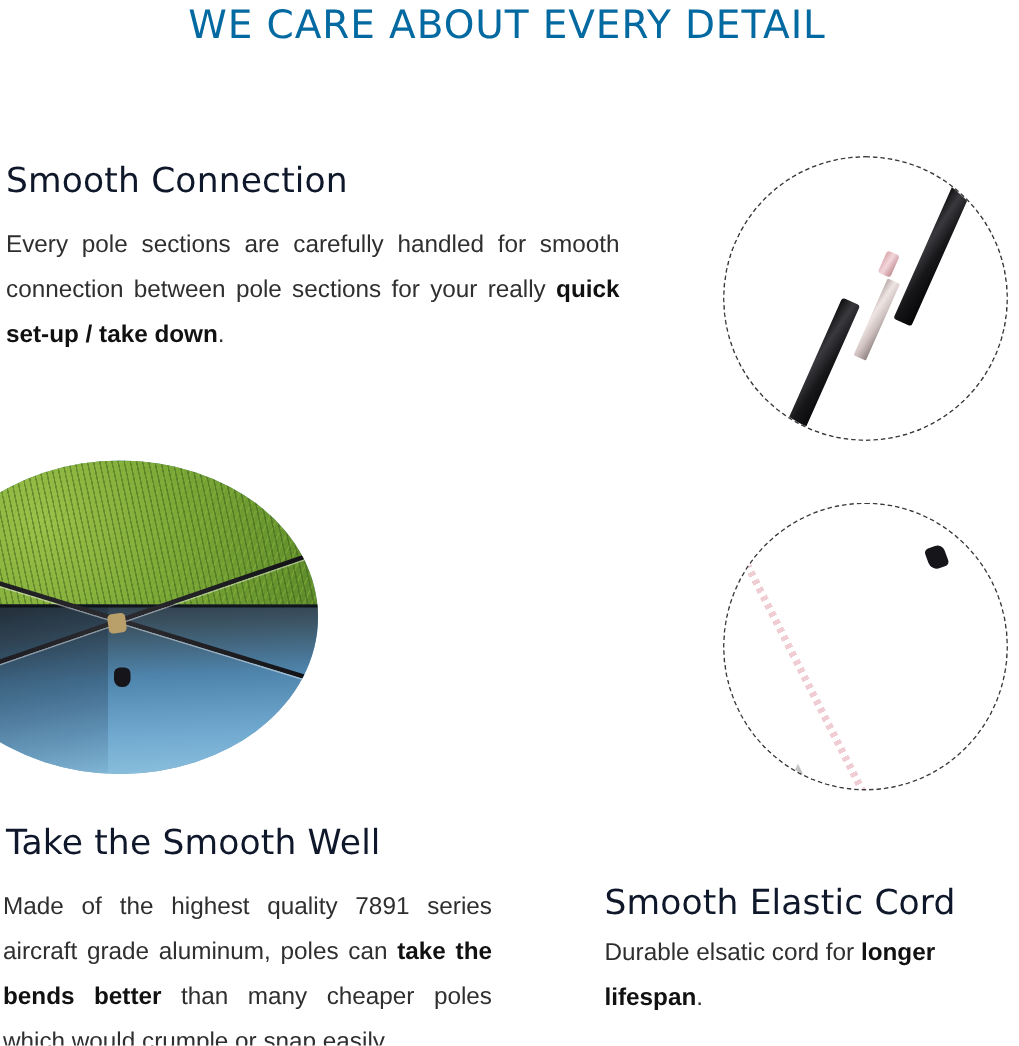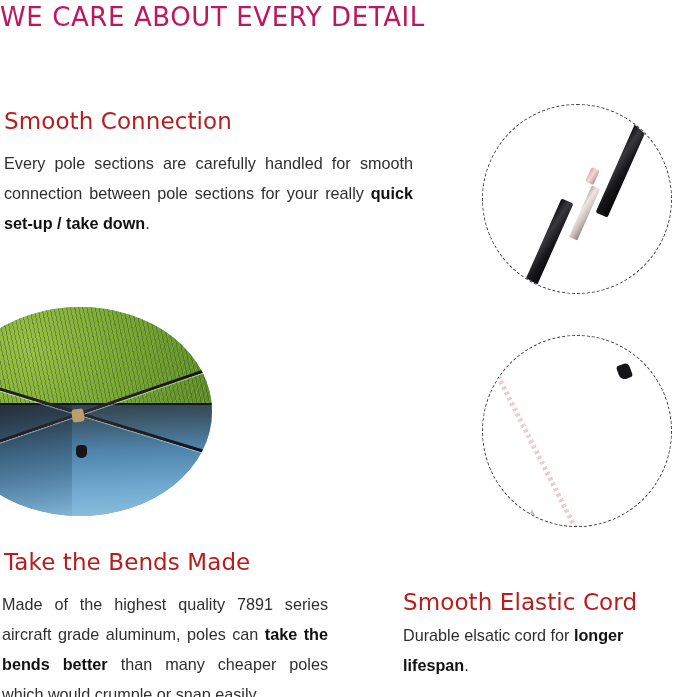--- a/index.html
+++ b/index.html
@@ -12,39 +12,39 @@
     height: 697px;
     position: relative;
     overflow: hidden;
     font-family: "Liberation Sans", sans-serif;
     -webkit-font-smoothing: antialiased;
   }
 
   
   .page-title {
     position: absolute;
-    left: 0;
+    left: 8px;
     top: 2px;
     width: 660px;
-    text-align: left;
+    text-align: center;
     font-family: "DejaVu Sans", sans-serif;
     font-size: 26px;
     font-weight: 400;
     letter-spacing: 0.6px;
-    color: #be185d;
+    color: #0369a1;
     white-space: nowrap;
   }
 
   
   .section-heading {
     position: absolute;
     font-family: "DejaVu Sans", sans-serif;
     font-size: 23px;
     font-weight: 400;
-    color: #b91c1c;
+    color: #0f172a;
     letter-spacing: 0.1px;
     white-space: nowrap;
   }
   .section-body {
     position: absolute;
     font-family: "Liberation Sans", sans-serif;
     font-size: 16.2px;
     line-height: 30px;
     color: #2f2f2f;
     text-align: justify;
@@ -239,19 +239,19 @@
   <span class="tent-grass"></span>
   <span class="tent-body"></span>
   <span class="tent-shade-left"></span>
   <span class="tent-hem"></span>
   <span class="tent-pole-a"></span>
   <span class="tent-pole-b"></span>
   <span class="tent-hub"></span>
   <span class="tent-clip"></span>
 </div>
 
-<div class="section-heading" id="bends-heading">Take the Bends Made</div>
+<div class="section-heading" id="bends-heading">Take the Smooth Well</div>
 
 <div class="section-body" id="bends-body"><span>Made of the highest quality 7891 series aircraft grade aluminum, poles can </span><b>take the bends better</b><span> than many cheaper poles which would crumple or snap easily.</span></div>
 
 <div class="section-heading" id="cord-heading">Smooth Elastic Cord</div>
 
 <div class="section-body" id="cord-body"><span>Durable elsatic cord for </span><b>longer lifespan</b><span>.</span></div>
 
 </body></html>

